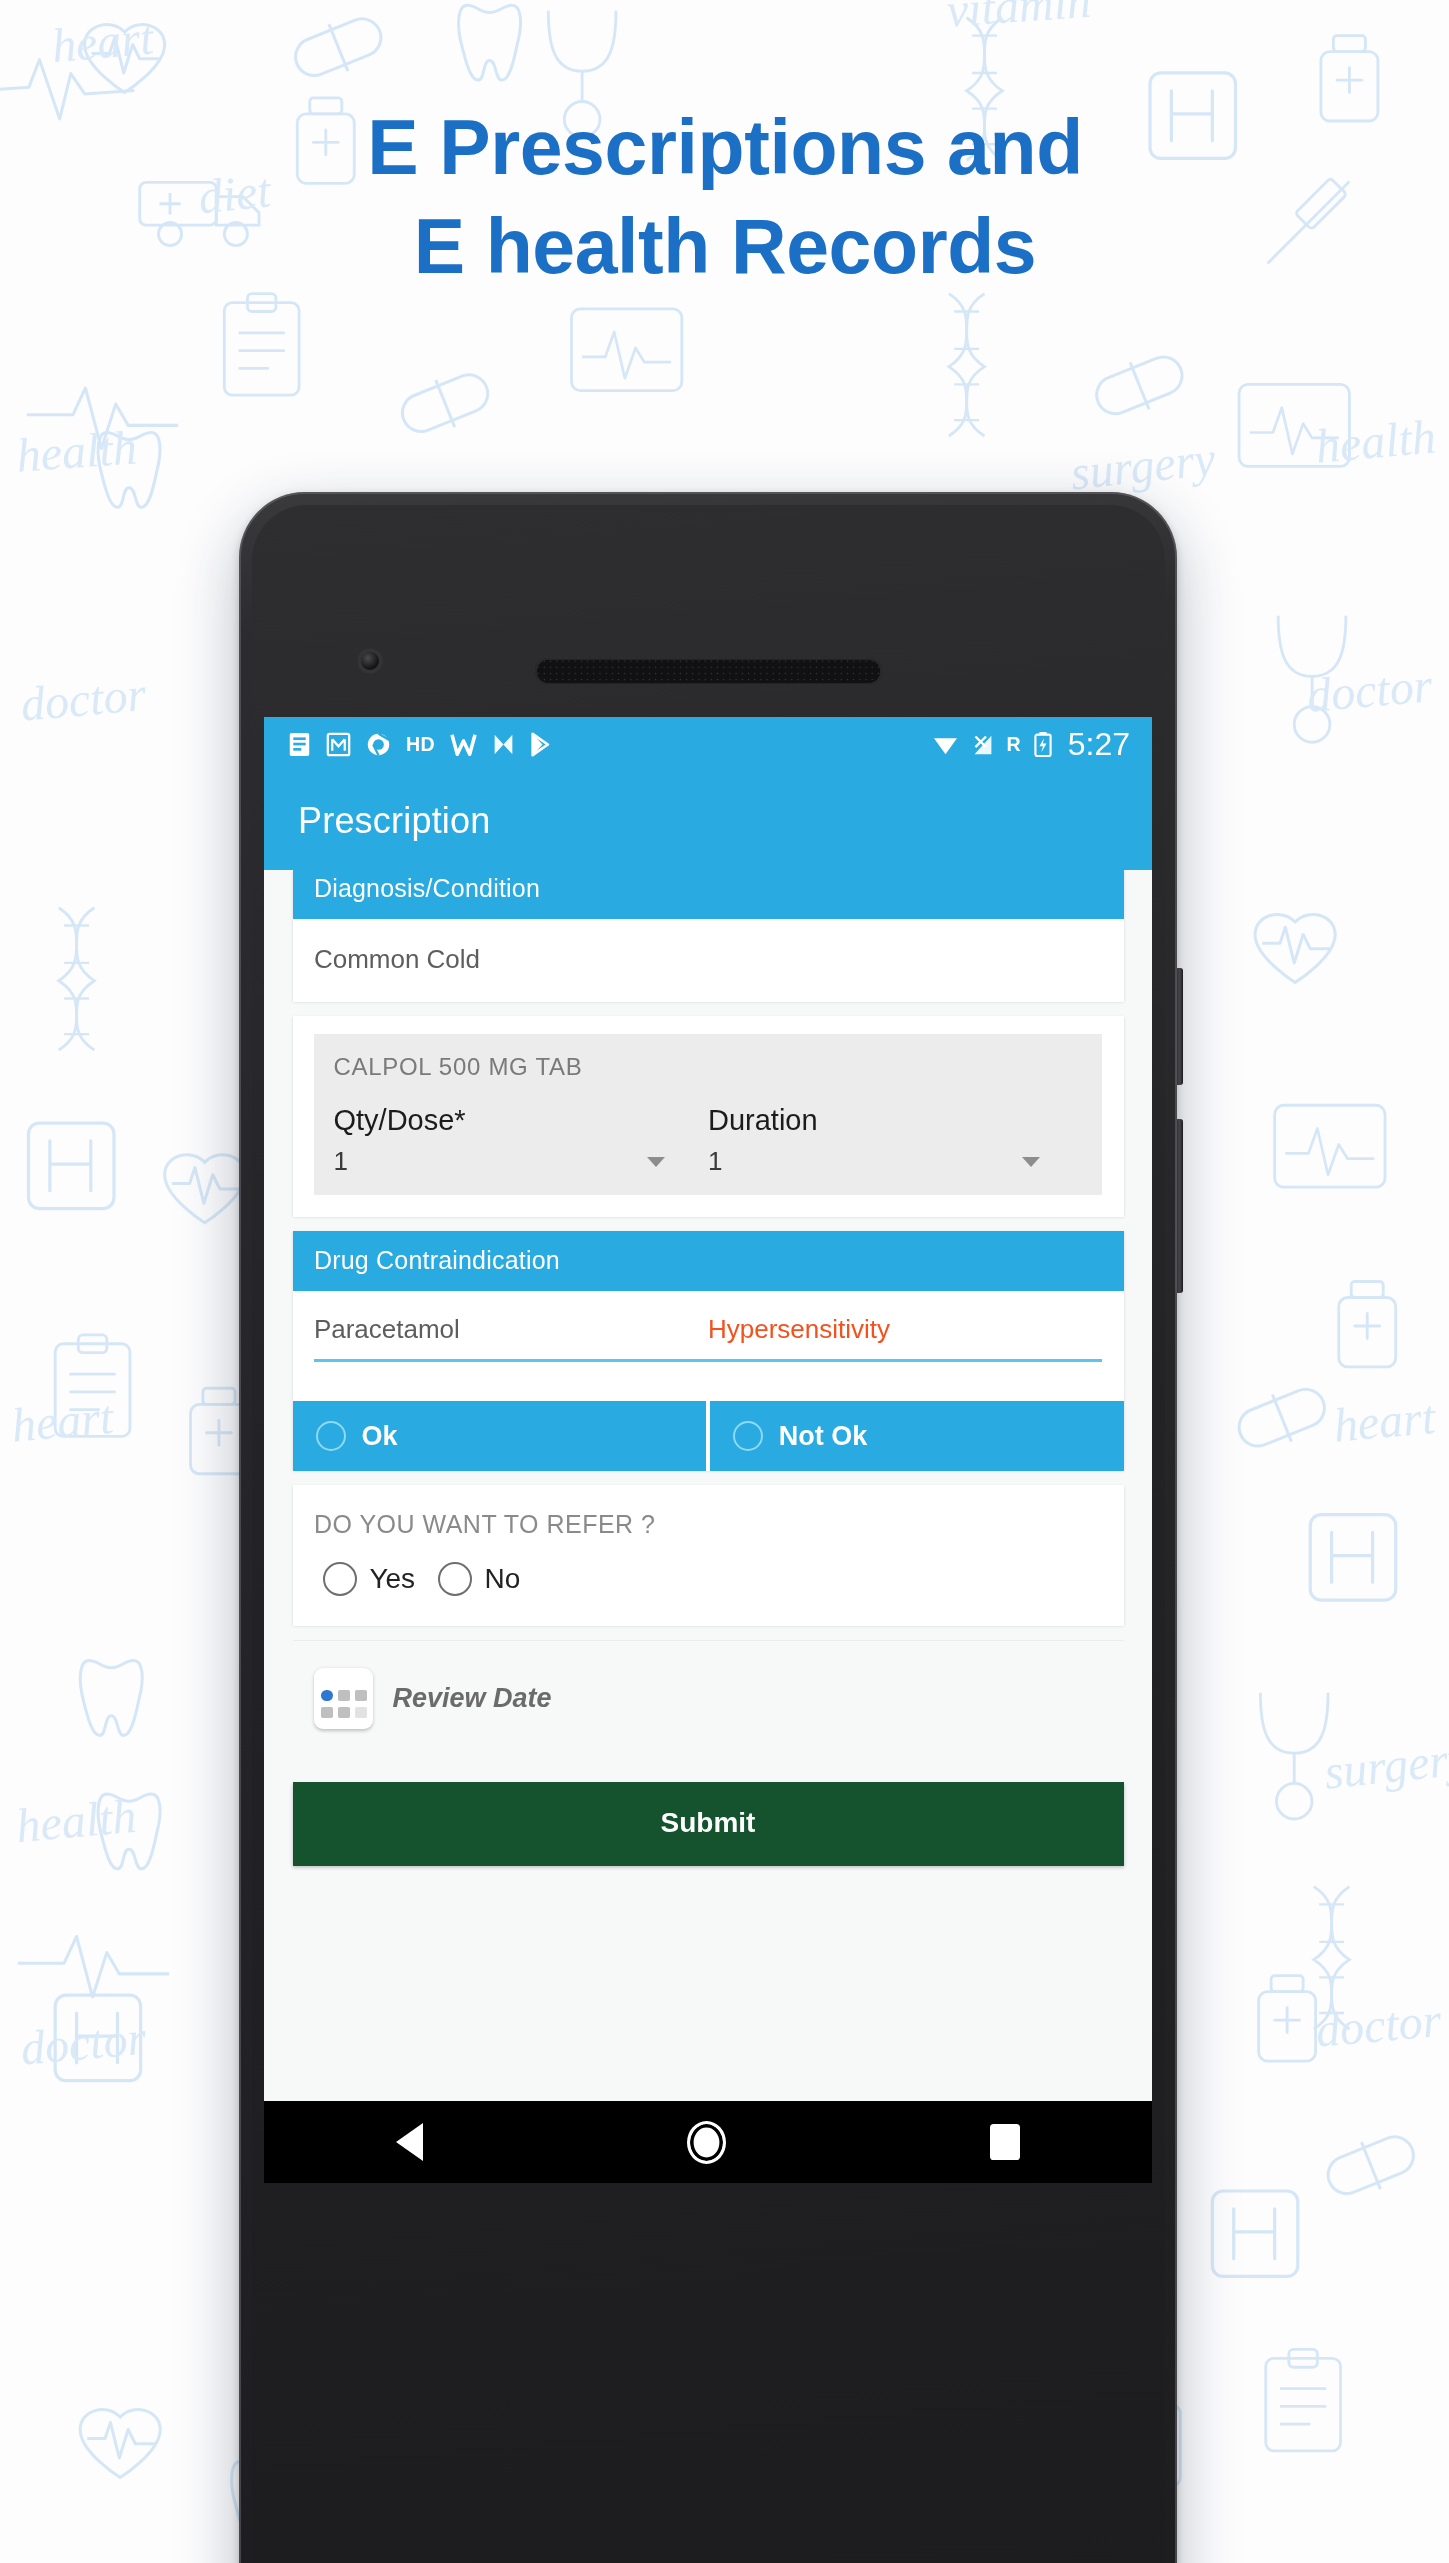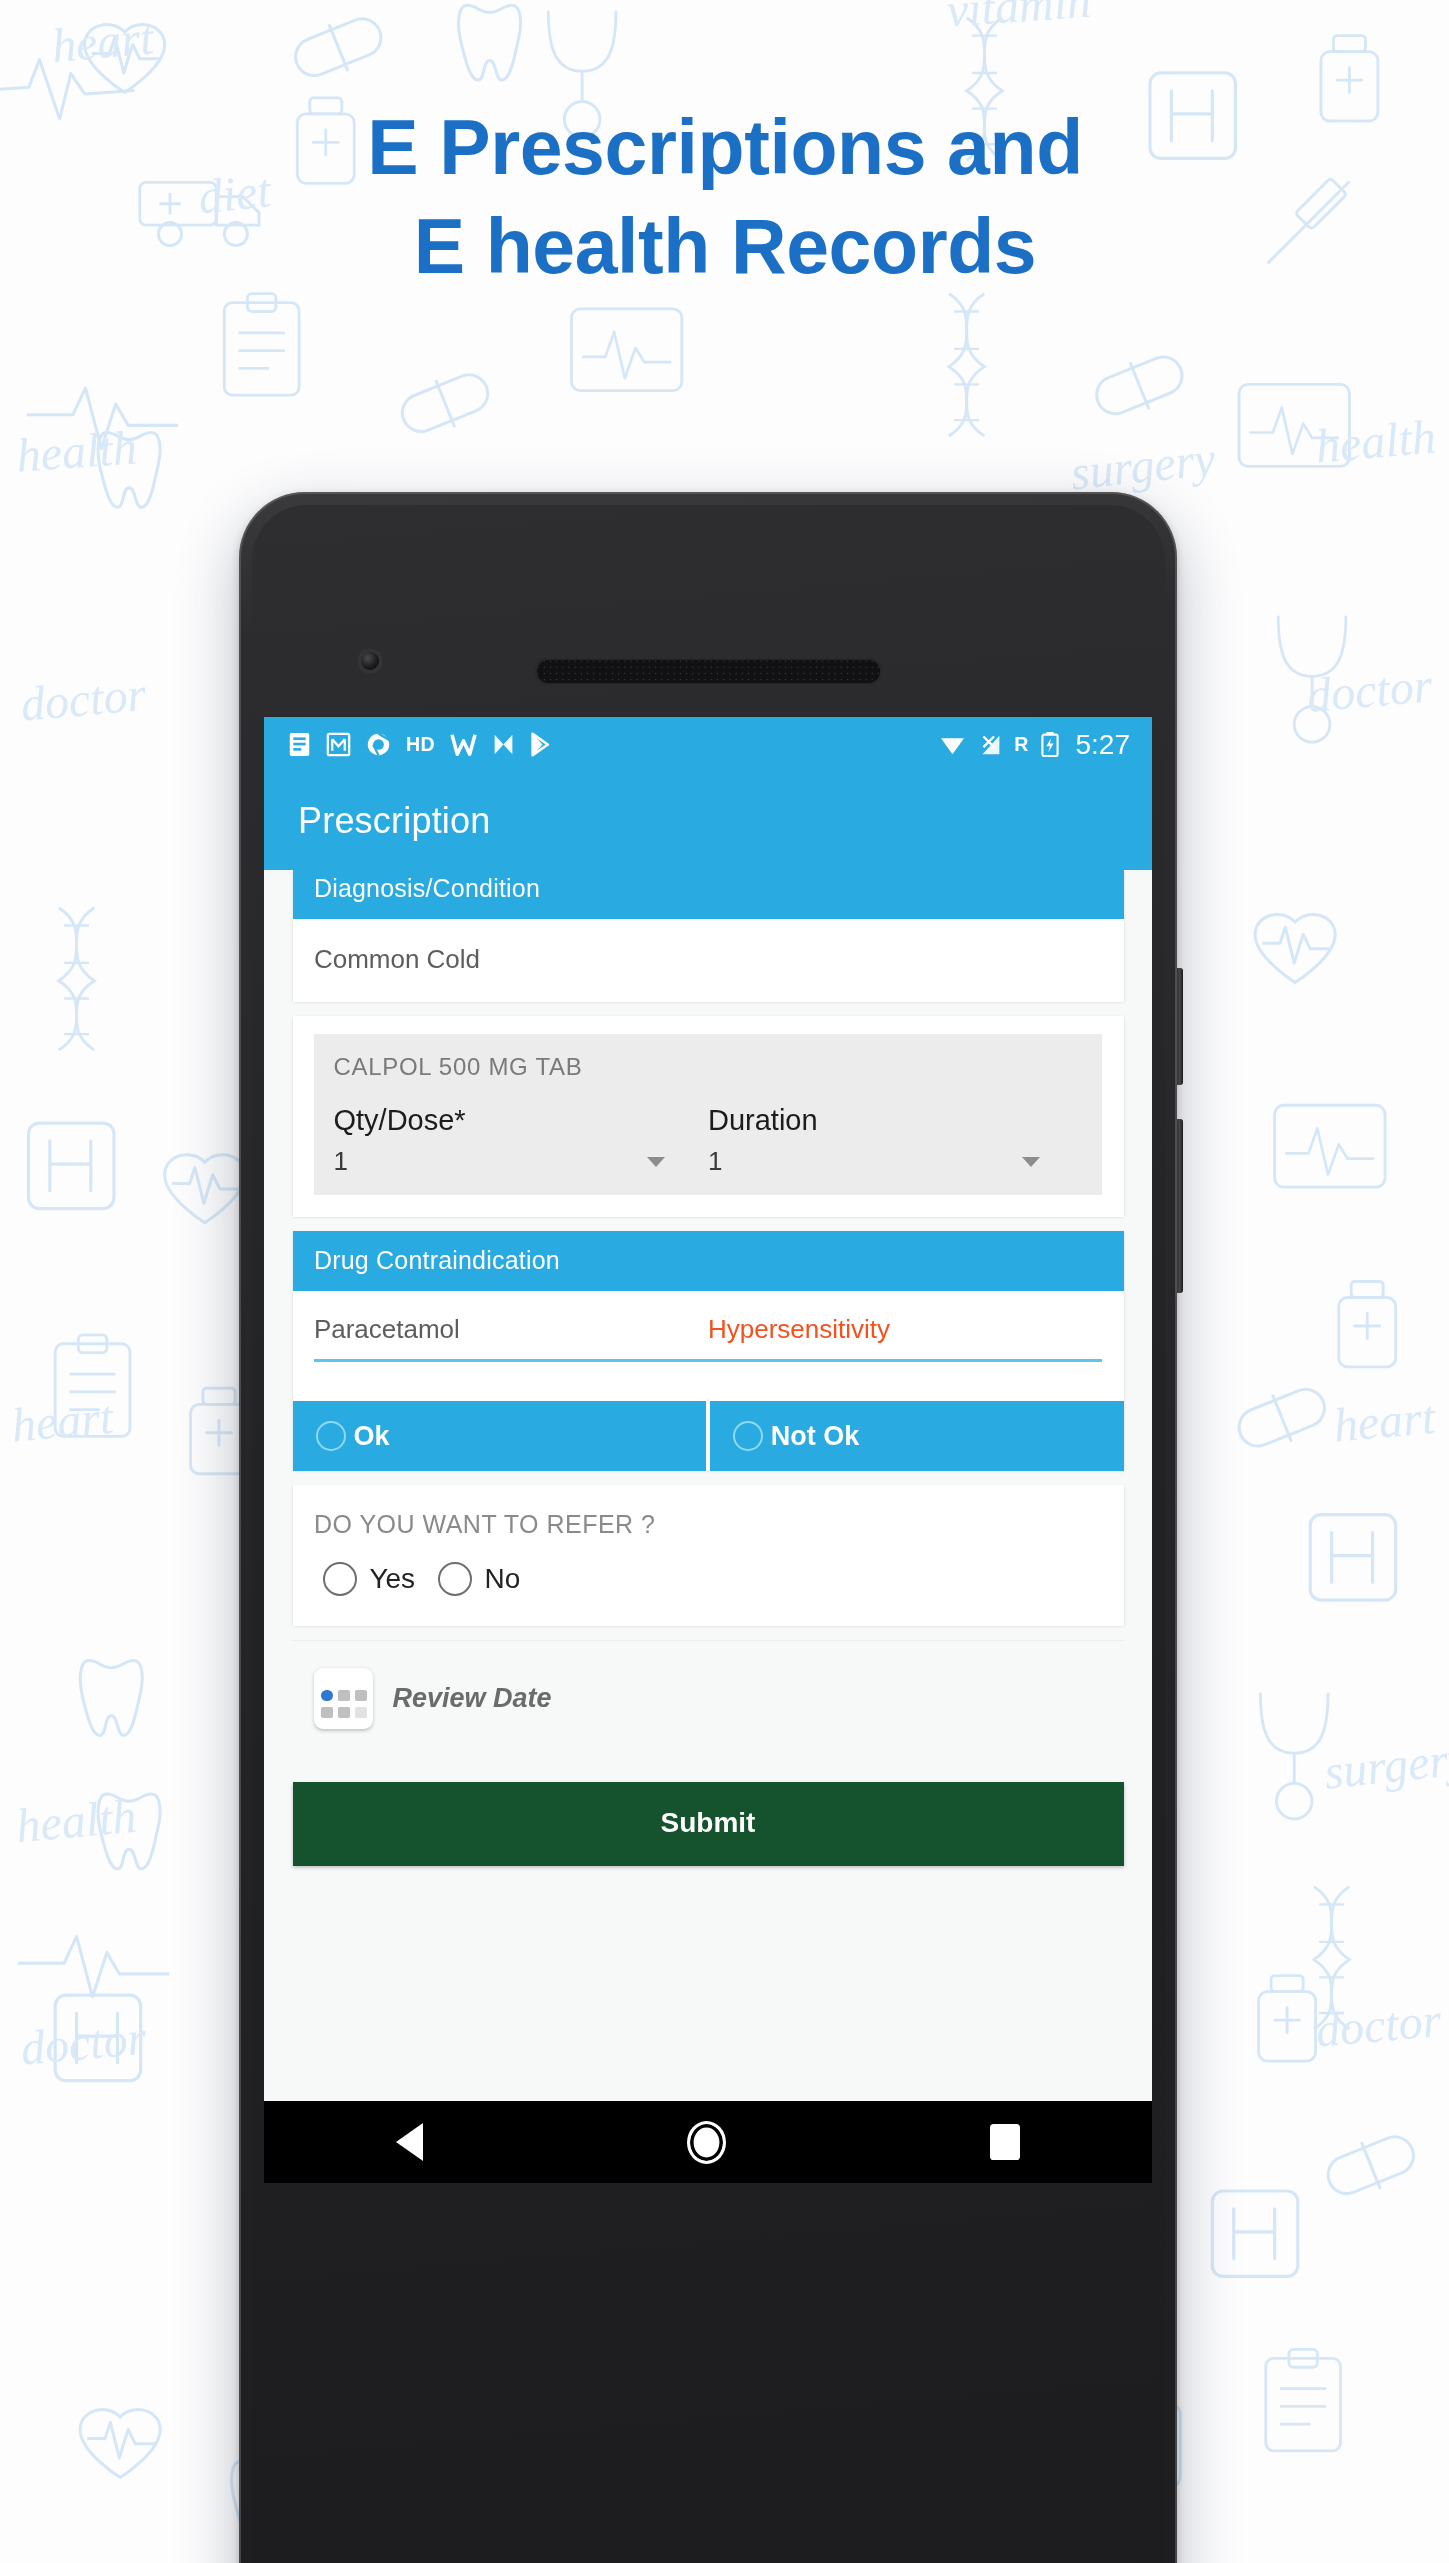--- a/index.html
+++ b/index.html
@@ -106,21 +106,21 @@
     height: 55px;
     background: #29aae1;
     display: flex; align-items: center;
     padding: 0 22px 0 24px;
     color: #ffffff;
   }
   .sb-left  { display: flex; align-items: center; gap: 15px; flex: 1; }
   .sb-right { display: flex; align-items: center; gap: 12.5px; }
   .sb-ico { display: inline-flex; align-items: center; justify-content: center; }
   .sb-text { font-size: 19.6px; font-weight: 700; letter-spacing: 0.4px; }
-  .sb-clock { font-size: 28px; font-weight: 400; margin-left: 3.6px; }
+  .sb-clock { font-size: 32px; font-weight: 400; margin-left: 3.6px; }
 
   
   .appbar {
     height: 98px;
     background: #29aae1;
     display: flex; align-items: center;
     padding-left: 34px;
   }
   .appbar-title {
     color: #ffffff; font-size: 36px; font-weight: 400; letter-spacing: 0.2px;
@@ -177,21 +177,21 @@
   .contra-body { padding: 23px 21.4px 7.1px 21.4px; background:#ffffff; }
   .contra-row { display: flex; align-items: baseline; }
   .contra-drug { font-size: 26px; color: #5d5d5d; flex: 0 0 50%; }
   .contra-warn { font-size: 26px; color: #f4511e; }
   .contra-underline { height: 2.7px; background: #5bc5ea; margin: 14.2px 0 0 0; }
   .contra-spacer { height: 32px; background: #ffffff; }
   .ok-row { display: flex; gap: 3.6px; }
   .ok-btn {
     flex: 1;
     background: #29aae1;
-    display: flex; align-items: center; gap: 8px;
+    display: flex; align-items: center; gap: 16px;
     padding: 19.6px 0 19.6px 23px;
   }
   .radio-ring {
     width: 30px; height: 30px; border-radius: 50%;
     border: 2.7px solid #8fd9f2;
     flex: none;
   }
   .radio-ring.dark { border-color: #6e6e6e; width: 34px; height: 34px; }
   .ok-label { color:#ffffff; font-size: 27px; font-weight: 700; }
 

